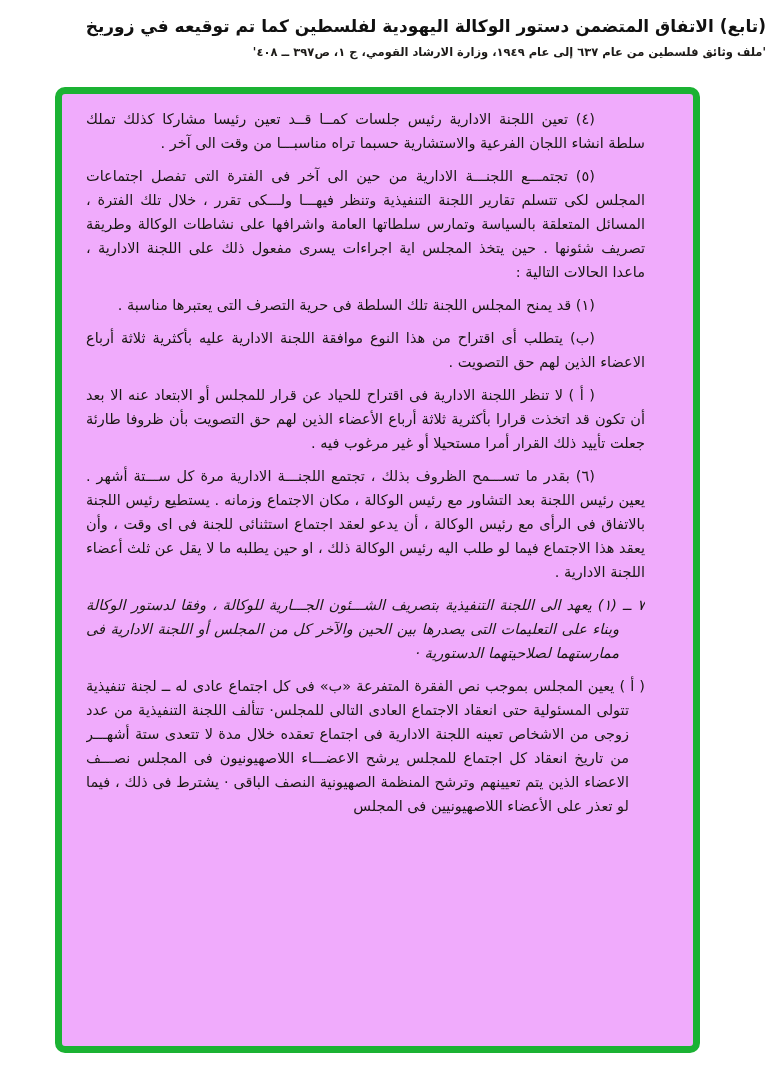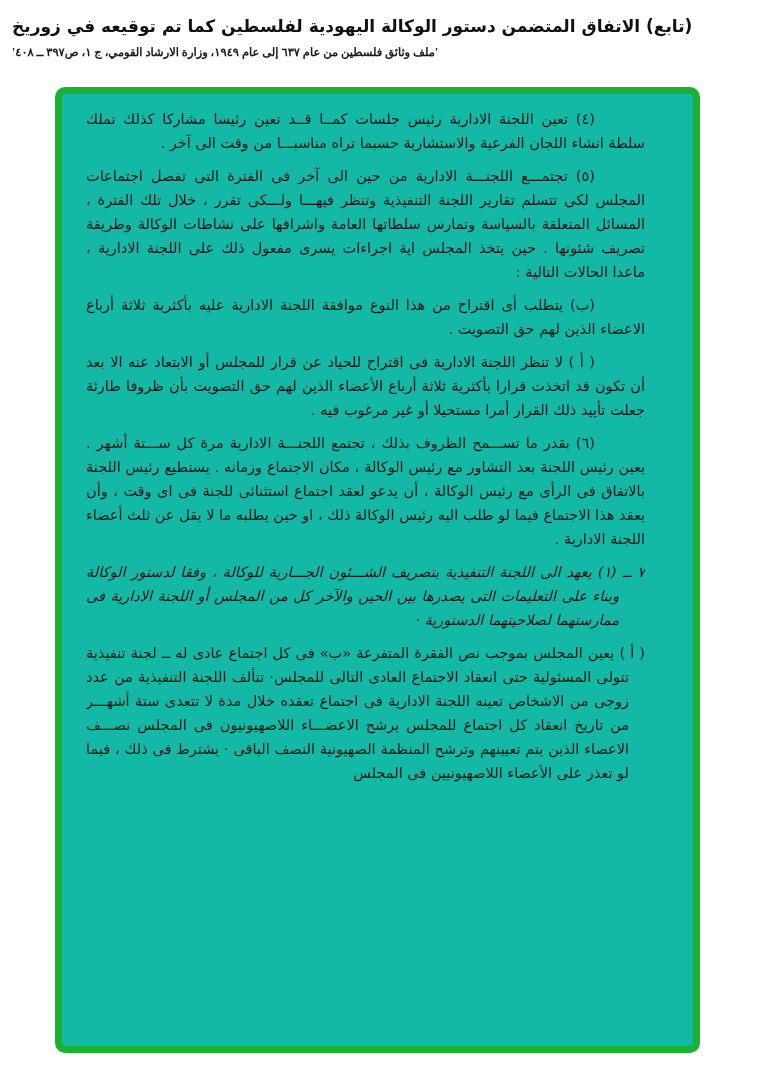--- a/index.html
+++ b/index.html
@@ -13,50 +13,49 @@
     position: relative;
     overflow: hidden;
     font-family: "DejaVu Sans", sans-serif;
     color: #151310;
   }
 
   
   .doc-header {
     position: absolute;
     top: 16px;
-    left: 12px;
+    left: 0;
     right: 0;
-    text-align: left;
+    text-align: right;
     direction: rtl;
   }
   .doc-title {
     font-size: 17px;
     font-weight: bold;
     letter-spacing: 0.2px;
     color: #111;
   }
   .doc-source {
     margin-top: 9px;
     font-size: 11.5px;
     font-weight: bold;
     color: #1c1a17;
-    font-family: Liberation Serif, serif;
   }
 
   
   .content-frame {
     position: absolute;
     left: 55px;
     top: 87px;
     width: 645px;
     height: 966px;
     box-sizing: border-box;
     border: 7px solid #1bb233;
     border-radius: 10px;
-    background: #14b8a6;
+    background: #f0abfc;
   }
 
   
   .doc-body {
     position: absolute;
     top: 13px;
     right: 48px;
     left: 24px;
     bottom: 8px;
     direction: rtl;
@@ -84,20 +83,21 @@
   <div class="doc-source">'ملف وثائق فلسطين من عام ٦٣٧ إلى عام ١٩٤٩، وزارة الارشاد القومي، ج ١، ص٣٩٧ ــ ٤٠٨'</div>
 </div>
 
 <div class="content-frame" style="border-color: rgb(27, 178, 51);">
   <div class="doc-body">
 
     <p class="p-first">(٤) تعين اللجنة الادارية رئيس جلسات كمــا قــد تعين رئيسا مشاركا كذلك تملك سلطة انشاء اللجان الفرعية والاستشارية حسبما تراه مناسبـــا من وقت الى آخر .</p>
 
     <p class="p-first">(٥) تجتمـــع اللجنـــة الادارية من حين الى آخر فى الفترة التى تفصل اجتماعات المجلس لكى تتسلم تقارير اللجنة التنفيذية وتنظر فيهـــا ولـــكى تقرر ، خلال تلك الفترة ، المسائل المتعلقة بالسياسة وتمارس سلطاتها العامة واشرافها على نشاطات الوكالة وطريقة تصريف شئونها . حين يتخذ المجلس اية اجراءات يسرى مفعول ذلك على اللجنة الادارية ، ماعدا الحالات التالية :</p>
 
+    <p class="p-first">(١) قد يمنح المجلس اللجنة تلك السلطة فى حرية التصرف التى يعتبرها مناسبة .</p>
 
 
     <p class="p-first">(ب) يتطلب أى اقتراح من هذا النوع موافقة اللجنة الادارية عليه بأكثرية ثلاثة أرباع الاعضاء الذين لهم حق التصويت .</p>
 
     <p class="p-first">( أ ) لا تنظر اللجنة الادارية فى اقتراح للحياد عن قرار للمجلس أو الابتعاد عنه الا بعد أن تكون قد اتخذت قرارا بأكثرية ثلاثة أرباع الأعضاء الذين لهم حق التصويت بأن ظروفا طارئة جعلت تأييد ذلك القرار أمرا مستحيلا أو غير مرغوب فيه .</p>
 
     <p class="p-first">(٦) بقدر ما تســـمح الظروف بذلك ، تجتمع اللجنـــة الادارية مرة كل ســـتة أشهر . يعين رئيس اللجنة بعد التشاور مع رئيس الوكالة ، مكان الاجتماع وزمانه . يستطيع رئيس اللجنة بالاتفاق فى الرأى مع رئيس الوكالة ، أن يدعو لعقد اجتماع استثنائى للجنة فى اى وقت ، وأن يعقد هذا الاجتماع فيما لو طلب اليه رئيس الوكالة ذلك ، او حين يطلبه ما لا يقل عن ثلث أعضاء اللجنة الادارية .</p>
 
     <p class="p-hang">٧ ــ (١) يعهد الى اللجنة التنفيذية بتصريف الشـــئون الجـــارية للوكالة ، وفقا لدستور الوكالة وبناء على التعليمات التى يصدرها بين الحين والآخر كل من المجلس أو اللجنة الادارية فى ممارستهما لصلاحيتهما الدستورية ·</p>
 

